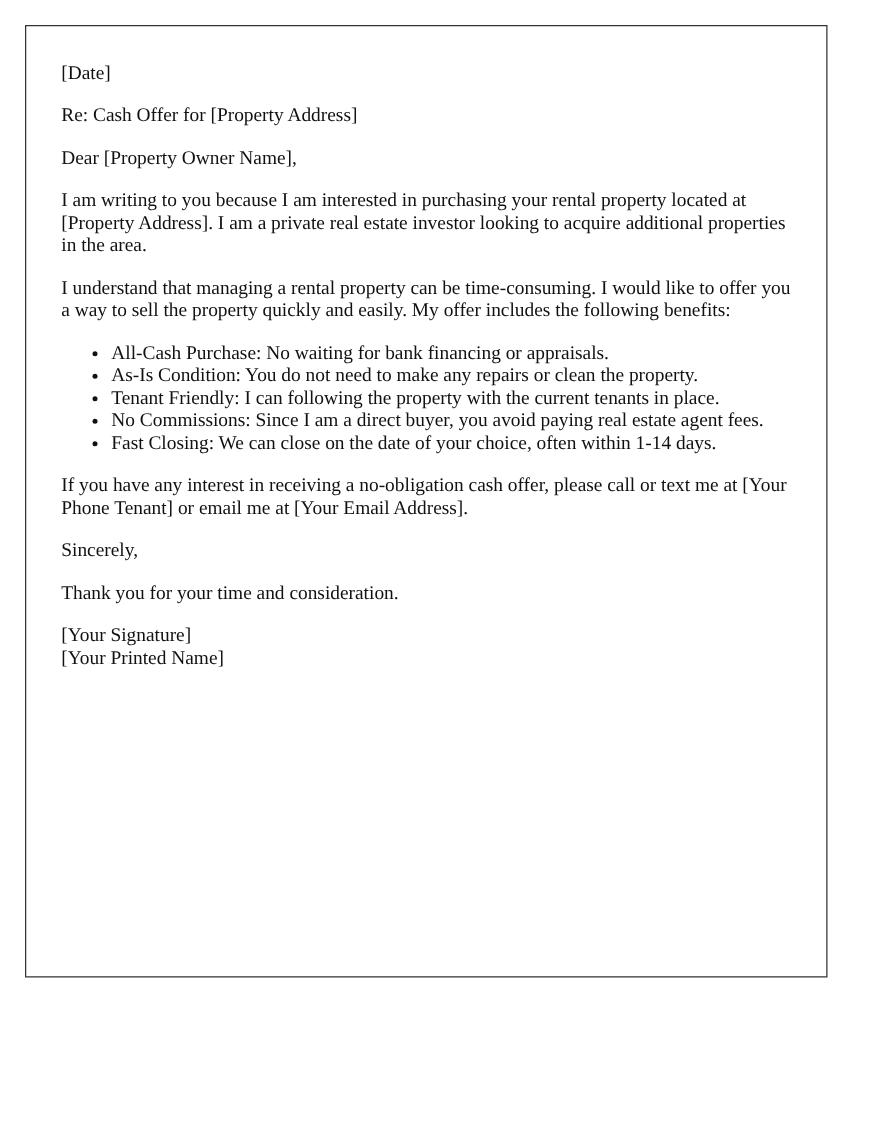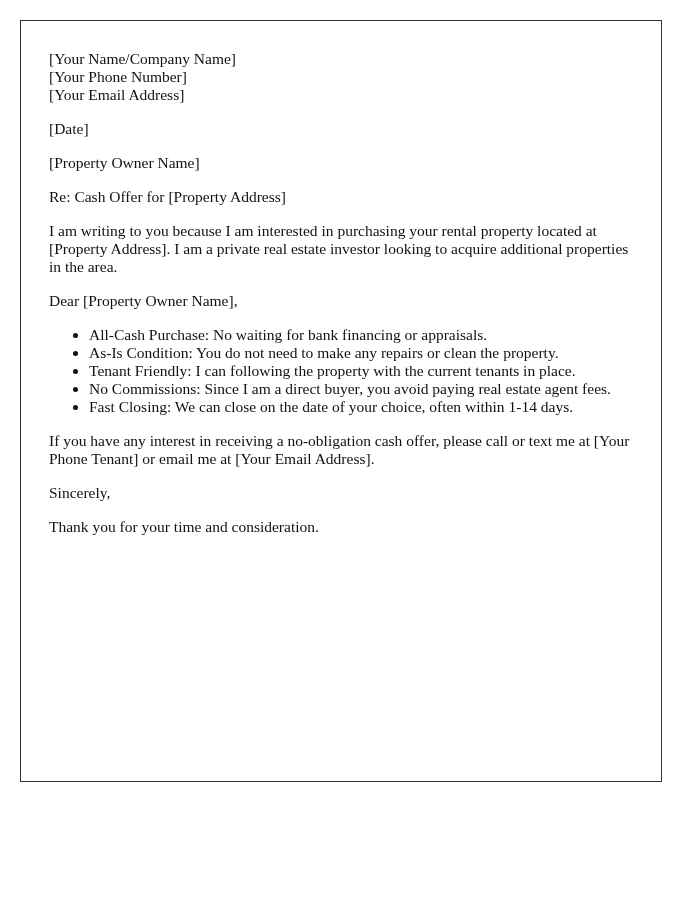--- a/index.html
+++ b/index.html
@@ -21,48 +21,47 @@
   ul { margin: 0 0 16px 0; padding-left: 40px; list-style: disc; }
   li { margin: 0; }
   li b { font-weight: normal; }
 </style>
 </head>
 <body>
 
 <div class="letter">
   <div class="content">
 
-    <div class="block">
-      <span class="line">[Your Name/Company Name]</span>
-      <span class="line">[Your Phone Number]</span>
-      <span class="line">[Your Email Address]</span>
-    </div>
 
     <p>[Date]</p>
 
     <div class="block">
-      <span class="line">[Property Owner Name]</span>
     </div>
 
     <p>Re: Cash Offer for [Property Address]</p>
 
+    <p>Dear [Property Owner Name],</p>
+
     <p>I am writing to you because I am interested in purchasing your rental property located at [Property Address]. I am a private real estate investor looking to acquire additional properties in the area.</p>
 
-    <p>Dear [Property Owner Name],</p>
-
+    <p>I understand that managing a rental property can be time-consuming. I would like to offer you a way to sell the property quickly and easily. My offer includes the following benefits:</p>
 
     <ul>
       <li><b>All-Cash Purchase:</b><span> No waiting for bank financing or appraisals.</span></li>
       <li><b>As-Is Condition:</b><span> You do not need to make any repairs or clean the property.</span></li>
       <li><b>Tenant Friendly:</b><span> I can following the property with the current tenants in place.</span></li>
       <li><b>No Commissions:</b><span> Since I am a direct buyer, you avoid paying real estate agent fees.</span></li>
       <li><b>Fast Closing:</b><span> We can close on the date of your choice, often within 1-14 days.</span></li>
     </ul>
 
     <p>If you have any interest in receiving a no-obligation cash offer, please call or text me at [Your Phone Tenant] or email me at [Your Email Address].</p>
 
     <p>Sincerely,</p>
 
     <p>Thank you for your time and consideration.</p>
 
+    <div class="block">
+      <span class="line">[Your Signature]</span>
+      <span class="line">[Your Printed Name]</span>
+    </div>
 
   </div>
 </div>
 
 </body></html>

